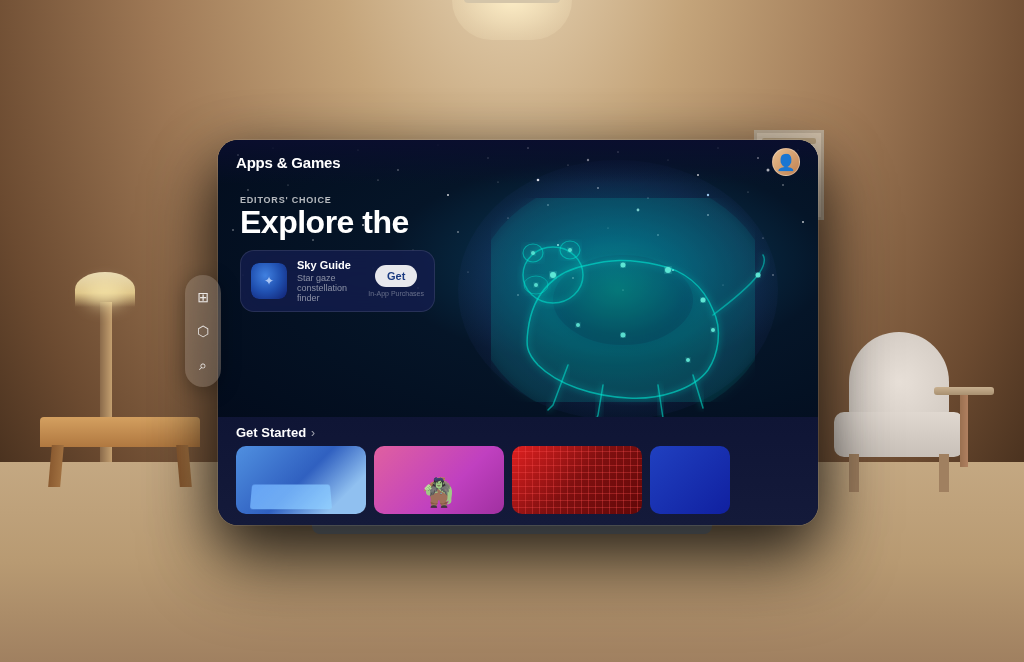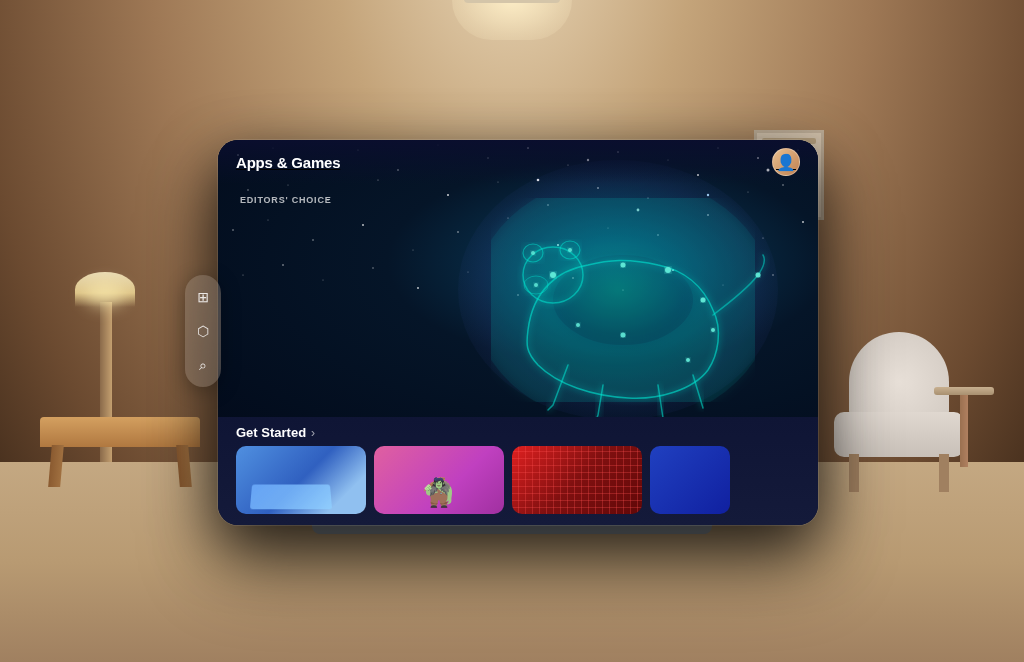--- a/index.html
+++ b/index.html
@@ -243,21 +243,20 @@
       top: 0;
       left: 0;
       right: 0;
       height: 44px;
       display: flex;
       align-items: center;
       justify-content: space-between;
       padding: 0 18px;
       z-index: 20;
       background: linear-gradient(to bottom, rgba(10,14,46,0.95) 0%, transparent 100%);
-      text-decoration: underline;
     }
     .screen-title {
       color: white;
       font-size: 15px;
       font-weight: 600;
       letter-spacing: -0.2px;
     }
     .avatar-btn {
       width: 28px;
       height: 28px;
@@ -737,23 +736,36 @@
       <circle cx="130" cy="155" r="2" fill="rgba(100,240,220,0.85)" filter="url(#glow)"></circle>
       <circle cx="88" cy="115" r="2" fill="rgba(100,240,220,0.8)" filter="url(#glow)"></circle>
       <circle cx="85" cy="83" r="2" fill="rgba(100,240,220,0.8)" filter="url(#glow)"></circle>
       <circle cx="122" cy="80" r="2" fill="rgba(100,240,220,0.8)" filter="url(#glow)"></circle>
       <circle cx="310" cy="105" r="2.5" fill="rgba(100,240,220,0.9)" filter="url(#glow)"></circle>
     </svg>
 
     <div class="hero-text">
       <div class="editors-choice">EDITORS' CHOICE</div>
       <div class="hero-title">
-        <br>
+        <span>Explore the</span><br>
       </div>
 
+      <div class="app-card">
+        <div class="app-icon">
+          <div class="app-icon-inner"></div>
+        </div>
+        <div class="app-info">
+          <div class="app-name">Sky Guide</div>
+          <div class="app-desc">Star gaze constellation finder</div>
+        </div>
+        <div style="display:flex;flex-direction:column;align-items:center;">
+          <button class="get-btn">Get</button>
+          <div class="in-app-text">In-App Purchases</div>
+        </div>
+      </div>
     </div>
 
     <div class="dots-indicator">
       <div class="dot active"></div>
       <div class="dot"></div>
       <div class="dot"></div>
       <div class="dot"></div>
       <div class="dot"></div>
       <div class="dot"></div>
     </div>

